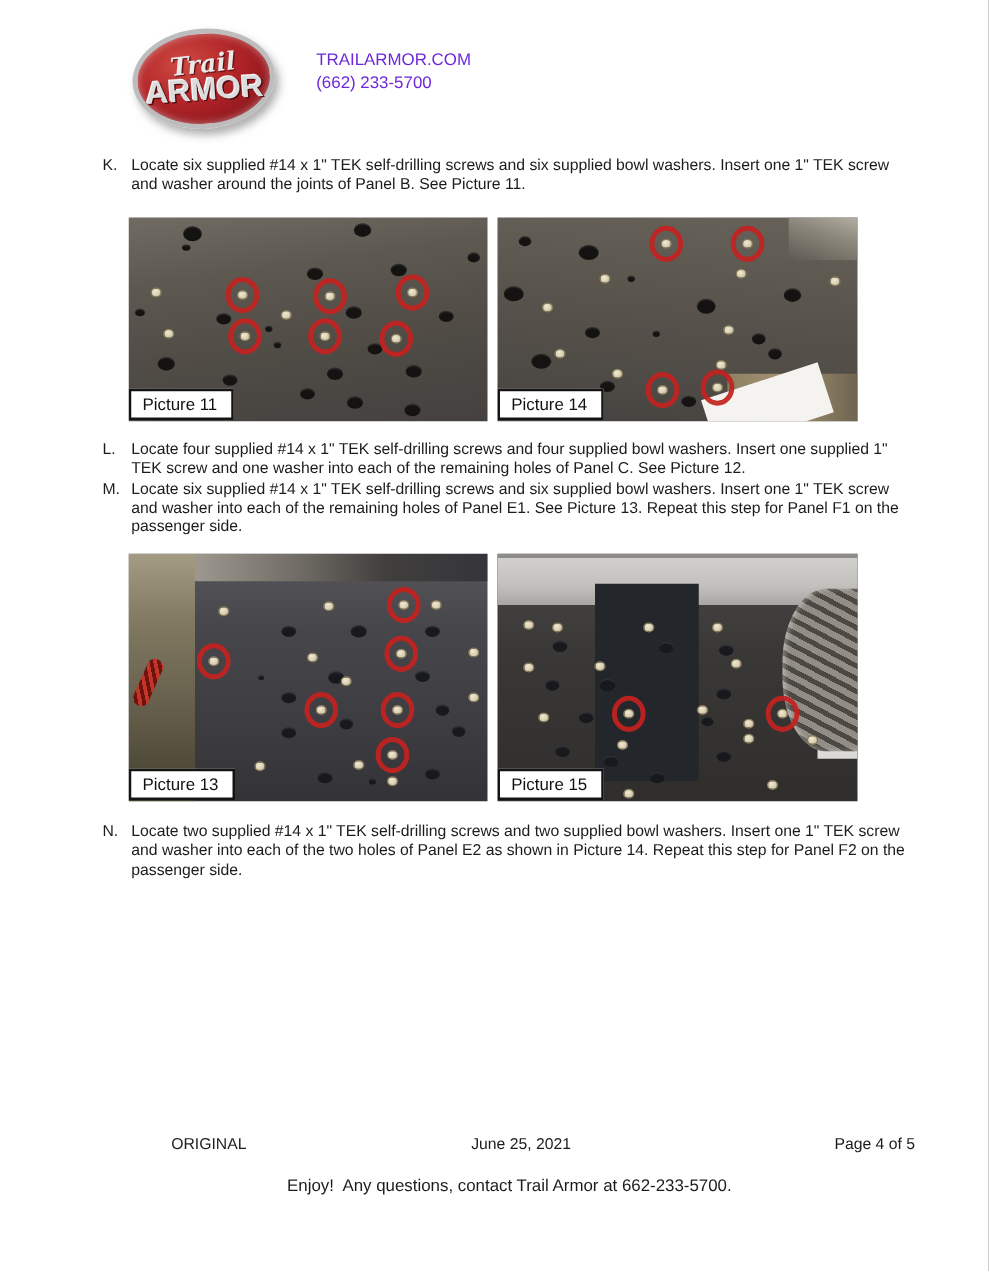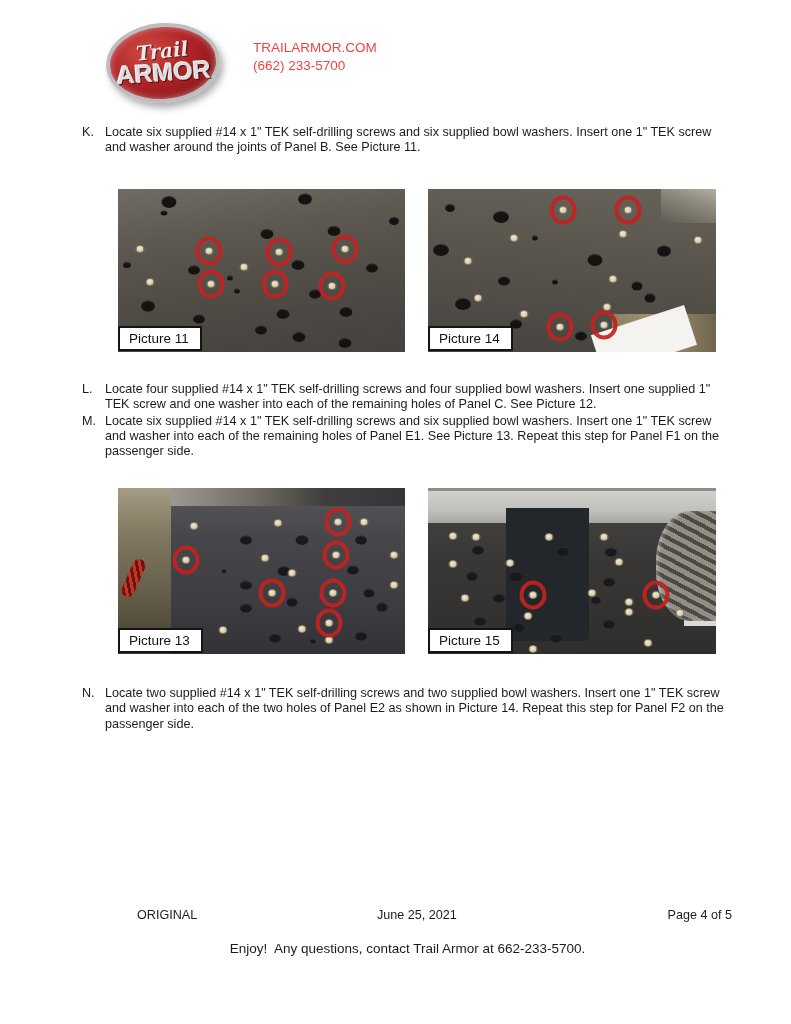--- a/index.html
+++ b/index.html
@@ -24,42 +24,42 @@
   }
   .logo-script {
     font-family:"DejaVu Serif", serif; font-style:italic; font-weight:bold;
     font-size:20px; color:#e9e9e9; line-height:18px;
     text-shadow:1px 1px 1px #5a0d10; transform:rotate(-2deg);
   }
   .logo-block {
     font-size:25px; font-weight:bold; letter-spacing:0px; color:#dcdcdc;
     line-height:24px; text-shadow:1px 1px 0 #4e0a0d, -1px -1px 0 #f7f7f7;
   }
-  .company { position:absolute; left:253px; top:39px; font-size:13.5px; line-height:18px; color:#ef4444; }
+  .company { position:absolute; left:253px; top:39px; font-size:13.5px; line-height:18px; color:#6d28d9; }
   .doc-title {
     position:absolute; right:56px; top:16px; text-align:right;
     font-size:35px; font-weight:bold; line-height:42px; color:#000; letter-spacing:-0.5px;
   }
 
   
   .step { display:flex; margin:0 58px 0 82px; font-size:12.6px; line-height:15.4px; color:#1c1c1c; }
   .step-letter { width:23px; flex-shrink:0; }
   .step-text { flex:1; }
   .step-k { margin-top:13px; }
   .step-l { margin-top:15px; }
   .step-m { margin-top:1px; }
   .step-n { margin-top:17px; }
 
   
   .pic-row { display:flex; margin-left:103px; }
   .row1 { margin-top:18px; }
   .row2 { margin-top:13px; }
-  figure.photo { position:relative; overflow:hidden; margin:15px;padding-left:21px; }
+  figure.photo { position:relative; overflow:hidden; margin:0;padding-left:21px; }
   .row1 figure.photo { width:287px; height:163px; }
-  .row2 figure.photo { width:287px; height:166px; }
+  .row2 figure.photo { width:287px; height:198px; }
   figure.photo + figure.photo { margin-left:8px; width:288px; }
 
   .pic11 { background:linear-gradient(172deg,#716c63 0%, #5d5850 28%, #4e4a44 65%, #444140 100%); }
   .pic12 { background:linear-gradient(185deg,#67625a 0%, #5b564e 35%, #4d4944 80%, #454240 100%); }
   .pic13 { background:linear-gradient(180deg,#57565a 0%, #47464a 30%, #3d3c40 70%, #333236 100%); }
   .pic14 { background:linear-gradient(180deg,#4a4848 0%, #3a3836 40%, #302e2c 100%); }
 
   .patch, .hole, .screw, .ring, .spring, .opening, .wedge { position:absolute; display:block; }
 
   

